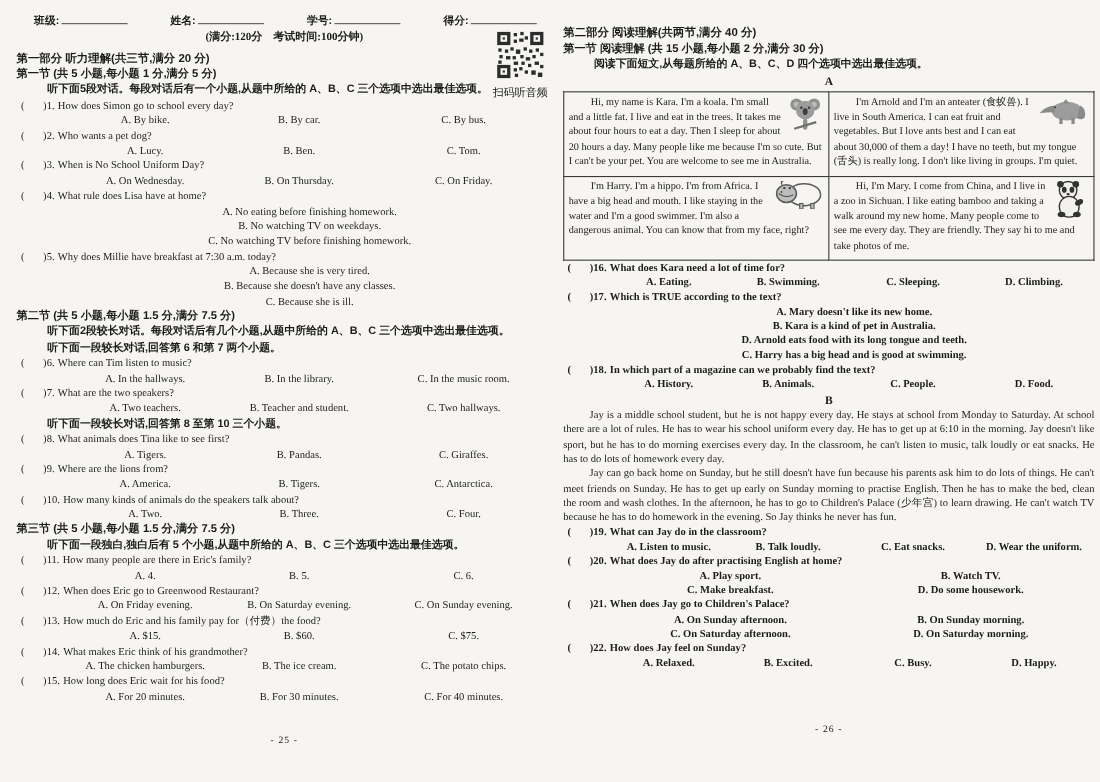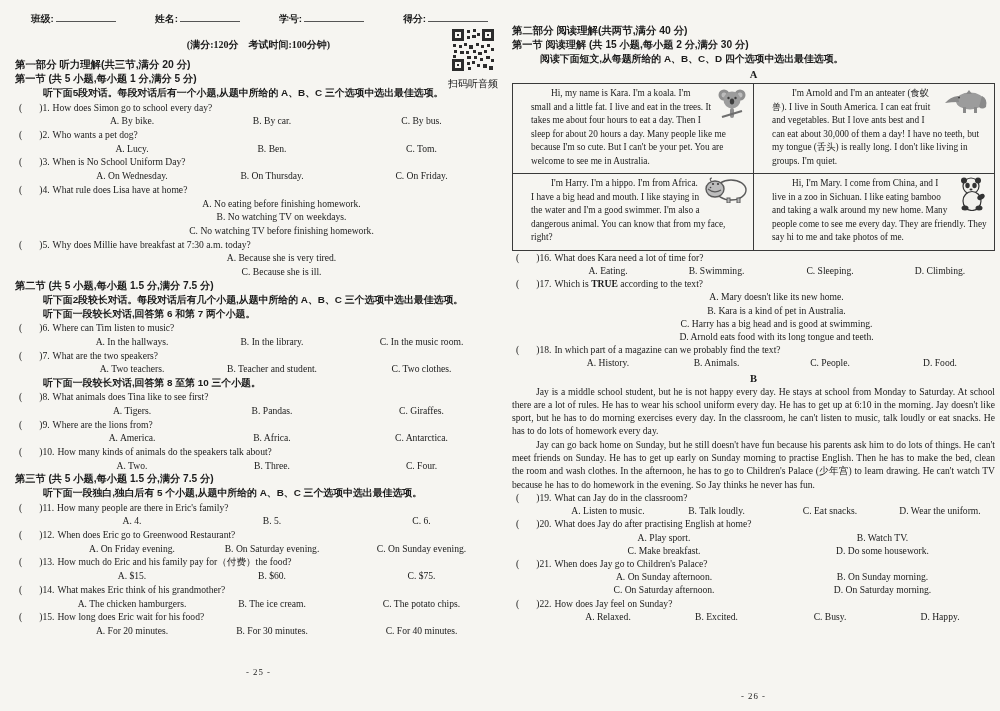--- a/index.html
+++ b/index.html
@@ -20,57 +20,57 @@
   
   .head-row{display:flex;justify-content:space-between;padding:12px 14px 0 16px;font-size:9.8px;font-weight:bold;}
   .field{white-space:nowrap;}
   .blank{display:inline-block;width:60px;border-bottom:1px solid #555;height:9px;margin-left:2px;}
 
   
   .qr-wrap{position:absolute;top:28px;right:4px;width:50px;text-align:center;}
   .qr-cap{font-size:10px;margin-top:1px;letter-spacing:0;}
 
   .title{ text-align:center;font-weight:bold;font-size:16.5px;line-height:20px;margin-top:8px;letter-spacing:.5px;}
-  .subtitle{text-align:center;font-weight:bold;font-size:10px;margin-top:12px;}
+  .subtitle{text-align:center;font-weight:bold;font-size:10px;margin-top:0;}
 
   .h-part{font-weight:bold;font-size:10.4px;margin-top:7px;line-height:14px;}
   .h-sec{font-weight:bold;font-size:10.2px;line-height:14px;}
   .instr{font-weight:bold;font-size:9.9px;text-indent:28px;line-height:14.2px;}
   .note{font-weight:bold;font-size:9.9px;padding-left:28px;line-height:14.2px;}
 
   .q-line{padding-left:4px;white-space:nowrap;}
   .br{letter-spacing:0;}
   .brgap{display:inline-block;width:17px;}
   .qnum{margin-right:3px;}
 
   .opts{padding-left:46px;text-align:center;}
   .opts.r3{display:grid;grid-template-columns:142px 138px auto;}
   .opts.r4{display:grid;grid-template-columns:100px 117px 110px auto;}
   .opts.g2{display:grid;grid-template-columns:212px auto;}
   .opts.stk .opt{display:block;}
   .opt{white-space:nowrap;}
 
   .page-num{position:absolute;width:100%;text-align:center;font-size:8.8px;letter-spacing:1px;}
   .page-left .page-num{top:666px;}
-  .page-right .page-num{top:690px;}
+  .page-right .page-num{top:656px;}
 
   
   .page-right .h-part{margin-top:24px;}
   .plabel{text-align:center;font-weight:bold;font-size:10.5px;line-height:13px;margin-top:2px;}
   table.atable{width:100%;border-collapse:collapse;margin-top:2px;table-layout:fixed;}
-  table.atable td{border:1.3px solid #3a3a3a;padding:3px 6px 5px 18px;vertical-align:top;
+  table.atable td{border:1.3px solid #3a3a3a;padding:3px 6px 5px 4px;vertical-align:top;
     font-size:9.3px;line-height:13.5px;}
   .cell-text{text-align:justify;}
   .cell-text::first-line{}
   .cell-icon{float:right;margin:0 0 1px 5px;}
   .indent{display:inline-block;width:20px;}
 
   .bpara{text-align:justify;text-indent:24px;line-height:13.3px;}
 
-  .qblock{margin-top:0;}
+  .qblock{margin-top:0;font-weight:bold;}
 </style>
 </head>
 <body>
 
 <div class="sheet">
 
   <div class="page page-left">
     <div class="head-row cjk" id="head-fields">
         <span class="field"><span>班级:</span><span class="blank"></span></span>
         <span class="field"><span>姓名:</span><span class="blank"></span></span>
@@ -153,48 +153,49 @@
         </div>
         <div class="q-line"><span class="br">(</span><span class="brgap"></span><span class="qnum">)4.</span><span class="qtext">What rule does Lisa have at home?</span></div>
         <div class="opts stk">
           <div class="opt">A. No eating before finishing homework.</div>
           <div class="opt">B. No watching TV on weekdays.</div>
           <div class="opt">C. No watching TV before finishing homework.</div>
         </div>
         <div class="q-line"><span class="br">(</span><span class="brgap"></span><span class="qnum">)5.</span><span class="qtext">Why does Millie have breakfast at 7:30 a.m. today?</span></div>
         <div class="opts stk">
           <div class="opt">A. Because she is very tired.</div>
+          <div class="opt">B. Because she doesn't have any classes.</div>
           <div class="opt">C. Because she is ill.</div>
         </div>
         <div class="h-sec cjk">第二节 (共 5 小题,每小题 1.5 分,满分 7.5 分)</div>
         <div class="instr cjk">听下面2段较长对话。每段对话后有几个小题,从题中所给的 A、B、C 三个选项中选出最佳选项。</div>
         <div class="note cjk">听下面一段较长对话,回答第 6 和第 7 两个小题。</div>
         <div class="q-line"><span class="br">(</span><span class="brgap"></span><span class="qnum">)6.</span><span class="qtext">Where can Tim listen to music?</span></div>
         <div class="opts r3">
           <div class="opt">A. In the hallways.</div>
           <div class="opt">B. In the library.</div>
           <div class="opt">C. In the music room.</div>
         </div>
         <div class="q-line"><span class="br">(</span><span class="brgap"></span><span class="qnum">)7.</span><span class="qtext">What are the two speakers?</span></div>
         <div class="opts r3">
           <div class="opt">A. Two teachers.</div>
           <div class="opt">B. Teacher and student.</div>
-          <div class="opt">C. Two clothes.</div>
+          <div class="opt">C. Two hallways.</div>
         </div>
         <div class="note cjk">听下面一段较长对话,回答第 8 至第 10 三个小题。</div>
         <div class="q-line"><span class="br">(</span><span class="brgap"></span><span class="qnum">)8.</span><span class="qtext">What animals does Tina like to see first?</span></div>
         <div class="opts r3">
           <div class="opt">A. Tigers.</div>
           <div class="opt">B. Pandas.</div>
           <div class="opt">C. Giraffes.</div>
         </div>
         <div class="q-line"><span class="br">(</span><span class="brgap"></span><span class="qnum">)9.</span><span class="qtext">Where are the lions from?</span></div>
         <div class="opts r3">
           <div class="opt">A. America.</div>
-          <div class="opt">B. Africa.</div>
+          <div class="opt">B. Tigers.</div>
           <div class="opt">C. Antarctica.</div>
         </div>
         <div class="q-line"><span class="br">(</span><span class="brgap"></span><span class="qnum">)10.</span><span class="qtext">How many kinds of animals do the speakers talk about?</span></div>
         <div class="opts r3">
           <div class="opt">A. Two.</div>
           <div class="opt">B. Three.</div>
           <div class="opt">C. Four.</div>
         </div>
         <div class="h-sec cjk">第三节 (共 5 小题,每小题 1.5 分,满分 7.5 分)</div>
         <div class="instr cjk">听下面一段独白,独白后有 5 个小题,从题中所给的 A、B、C 三个选项中选出最佳选项。</div>
@@ -297,22 +298,22 @@
         <div class="opts r4">
           <div class="opt">A. Eating.</div>
           <div class="opt">B. Swimming.</div>
           <div class="opt">C. Sleeping.</div>
           <div class="opt">D. Climbing.</div>
         </div>
         <div class="q-line"><span class="br">(</span><span class="brgap"></span><span class="qnum">)17.</span><span class="qtext">Which is <b>TRUE</b> according to the text?</span></div>
         <div class="opts stk">
           <div class="opt">A. Mary doesn't like its new home.</div>
           <div class="opt">B. Kara is a kind of pet in Australia.</div>
+          <div class="opt">D. Arnold eats food with its long tongue and teeth.</div>
           <div class="opt">C. Harry has a big head and is good at swimming.</div>
-          <div class="opt">D. Arnold eats food with its long tongue and teeth.</div>
         </div>
         <div class="q-line"><span class="br">(</span><span class="brgap"></span><span class="qnum">)18.</span><span class="qtext">In which part of a magazine can we probably find the text?</span></div>
         <div class="opts r4">
           <div class="opt">A. History.</div>
           <div class="opt">B. Animals.</div>
           <div class="opt">C. People.</div>
           <div class="opt">D. Food.</div>
         </div>
       </div>
 

